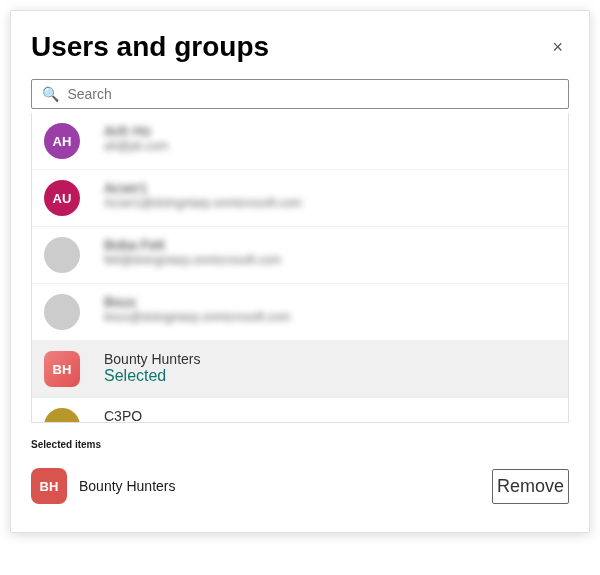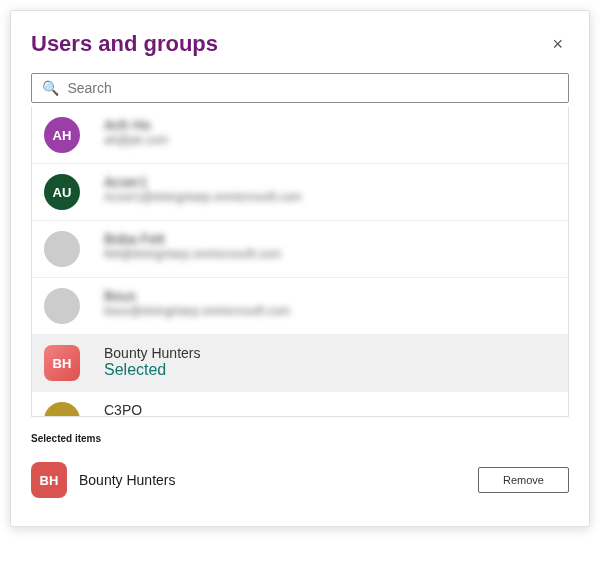--- a/index.html
+++ b/index.html
@@ -22,23 +22,23 @@
       padding: 20px 20px 20px 20px;
       position: relative;
     }
     .dialog-header {
       display: flex;
       align-items: center;
       justify-content: space-between;
       margin-bottom: 16px;
     }
     .dialog-title {
-      font-size: 22px;
+      font-size: 28px;
       font-weight: 600;
-      color: #701a75;
+      color: #000000;
     }
     .close-btn {
       background: none;
       border: none;
       font-size: 18px;
       cursor: pointer;
       color: #555;
       line-height: 1;
       padding: 2px 6px;
     }
@@ -89,21 +89,21 @@
       display: flex;
       align-items: center;
       justify-content: center;
       font-size: 13px;
       font-weight: 600;
       color: #fff;
       flex-shrink: 0;
       margin-right: 12px;
     }
     .avatar.purple { background: #9b3ea8; }
-    .avatar.teal { background: #14532d; }
+    .avatar.teal { background: #be185d; }
     .avatar.photo {
       background: #ccc;
       overflow: hidden;
     }
     .avatar.group-bh {
       background: linear-gradient(135deg, #f08080, #e05050);
       border-radius: 8px;
     }
     .item-info {
       display: flex;
@@ -159,22 +159,22 @@
     }
     .selected-name {
       font-size: 14px;
       font-weight: 500;
       color: #1a1a1a;
       flex: 1;
     }
     .remove-btn {
       border: 1px solid #666;
       background: #fff;
-      padding: 6px 24px;
-      font-size: 11px;
+      padding: 6px 4px;
+      font-size: 18px;
       cursor: pointer;
       color: #333;
       border-radius: 2px;
     }
     
     .photo-boba {
       background: radial-gradient(circle at 40% 35%, #5a7a3a 30%, #3a5a2a 70%);
     }
     .photo-bous {
       background: radial-gradient(circle at 45% 35%, #6b4c3b 25%, #3d2b1f 60%);

